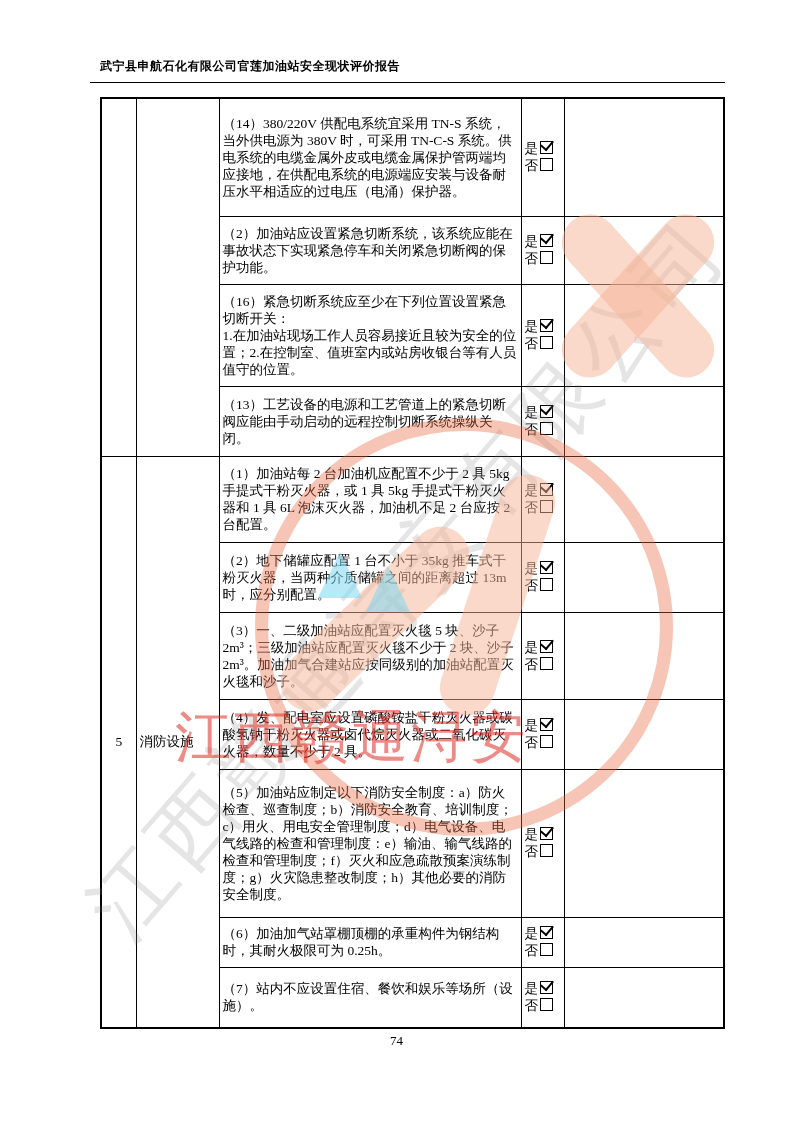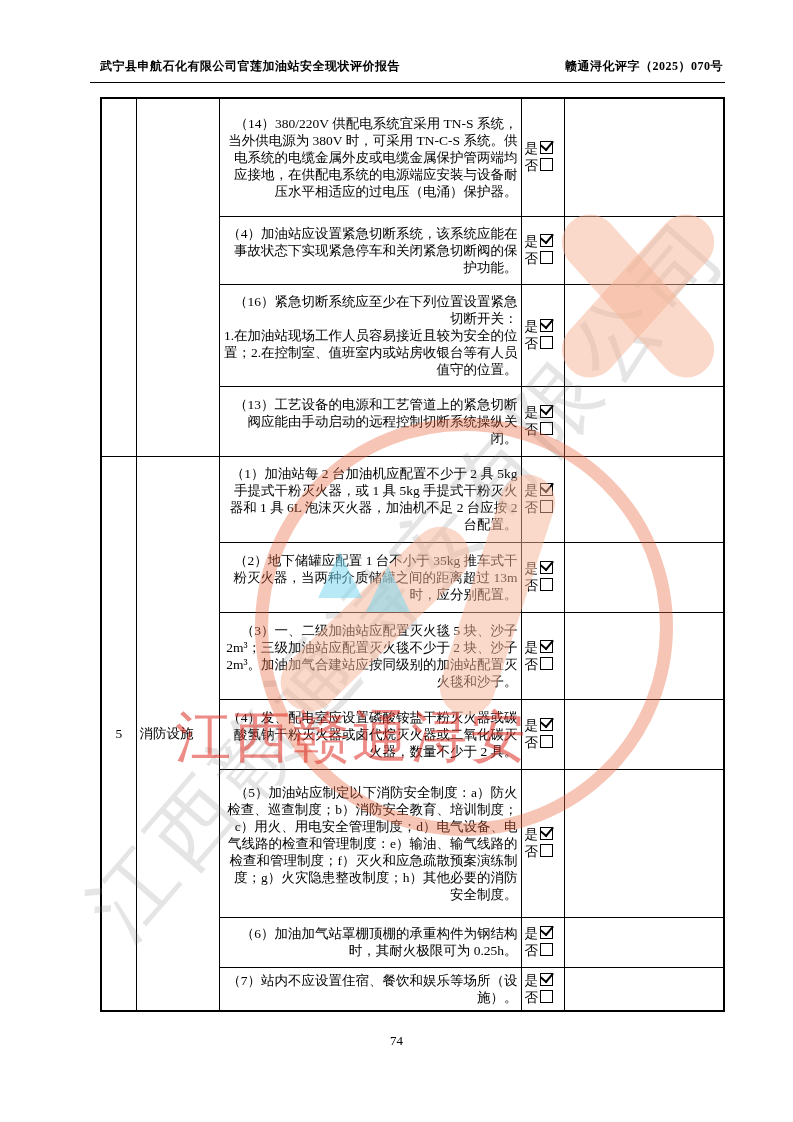--- a/index.html
+++ b/index.html
@@ -20,21 +20,21 @@
   table.checklist{
     position:absolute;left:100px;top:97px;width:623px;
     border-collapse:collapse;table-layout:fixed;border:2px solid #000;
   }
   table.checklist td{
     border:1px solid #000;vertical-align:middle;
     font-size:13.5px;line-height:17px;padding:2px 3px;
   }
   td.col-num{text-align:center;font-size:14px;}
   td.col-cat{text-align:left;font-size:14px;}
-  td.col-req{text-align:right;white-space:pre-line;font-family:Liberation Serif, serif;}
+  td.col-req{text-align:left;white-space:pre-line;font-family:Liberation Serif, serif;}
   td.col-comp{text-align:left;padding-left:5px;font-size:13.5px;line-height:21px;}
   td.col-rem{}
   .cbline{white-space:nowrap;}
   .cb{
     display:inline-block;width:11px;height:11px;border:1.5px solid #000;
     margin-left:2px;vertical-align:-1px;position:relative;
   }
   .cb.checked::after{
     content:"";position:absolute;left:0px;top:-2px;width:10px;height:6px;
     border-left:2px solid #000;border-bottom:2px solid #000;
@@ -74,21 +74,20 @@
   .wm-t1{left:318px;top:552px;}
   .wm-t2{left:366px;top:566px;}
 </style>
 </head>
 <body>
 
 <div class="page">
 
   <div class="doc-header">
     <span class="h-left">武宁县申航石化有限公司官莲加油站安全现状评价报告</span>
-    <span class="h-right">赣通浔化评字（2025）070号</span>
   </div>
 
   <table class="checklist">
     <colgroup>
       <col style="width:35px">
         <col style="width:83px">
         <col style="width:302px">
       <col style="width:43px">
         <col style="width:160px">
     </colgroup>
@@ -97,21 +96,21 @@
           <td rowspan="4" class="col-num"></td>
           <td rowspan="4" class="col-cat"></td>
           <td class="col-req">（14）380/220V 供配电系统宜采用 TN-S 系统，当外供电源为 380V 时，可采用 TN-C-S 系统。供电系统的电缆金属外皮或电缆金属保护管两端均应接地，在供配电系统的电源端应安装与设备耐压水平相适应的过电压（电涌）保护器。</td>
           <td class="col-comp">
             <div class="cbline"><span>是</span><span class="cb checked"></span></div>
             <div class="cbline"><span>否</span><span class="cb"></span></div>
           </td>
           <td class="col-rem"></td>
         </tr>
         <tr style="height: 68px;">
-          <td class="col-req">（4）加油站应设置紧急切断系统，该系统应能在事故状态下实现紧急停车和关闭紧急切断阀的保护功能。</td>
+          <td class="col-req">（2）加油站应设置紧急切断系统，该系统应能在事故状态下实现紧急停车和关闭紧急切断阀的保护功能。</td>
           <td class="col-comp">
             <div class="cbline"><span>是</span><span class="cb checked"></span></div>
             <div class="cbline"><span>否</span><span class="cb"></span></div>
           </td>
           <td class="col-rem"></td>
         </tr>
         <tr style="height: 102px; margin-top: 44px;">
           <td class="col-req">（16）紧急切断系统应至少在下列位置设置紧急切断开关：
 1.在加油站现场工作人员容易接近且较为安全的位置；2.在控制室、值班室内或站房收银台等有人员值守的位置。</td>
           <td class="col-comp">
@@ -171,21 +170,21 @@
           <td class="col-rem"></td>
         </tr>
         <tr style="height: 50px; padding-left: 47px;">
           <td class="col-req">（6）加油加气站罩棚顶棚的承重构件为钢结构时，其耐火极限可为 0.25h。</td>
           <td class="col-comp">
             <div class="cbline"><span>是</span><span class="cb checked"></span></div>
             <div class="cbline"><span>否</span><span class="cb"></span></div>
           </td>
           <td class="col-rem"></td>
         </tr>
-        <tr style="height: 44px;">
+        <tr style="height: 61px;">
           <td class="col-req">（7）站内不应设置住宿、餐饮和娱乐等场所（设施）。</td>
           <td class="col-comp">
             <div class="cbline"><span>是</span><span class="cb checked"></span></div>
             <div class="cbline"><span>否</span><span class="cb"></span></div>
           </td>
           <td class="col-rem"></td>
         </tr>
       </tbody>
   </table>
 

